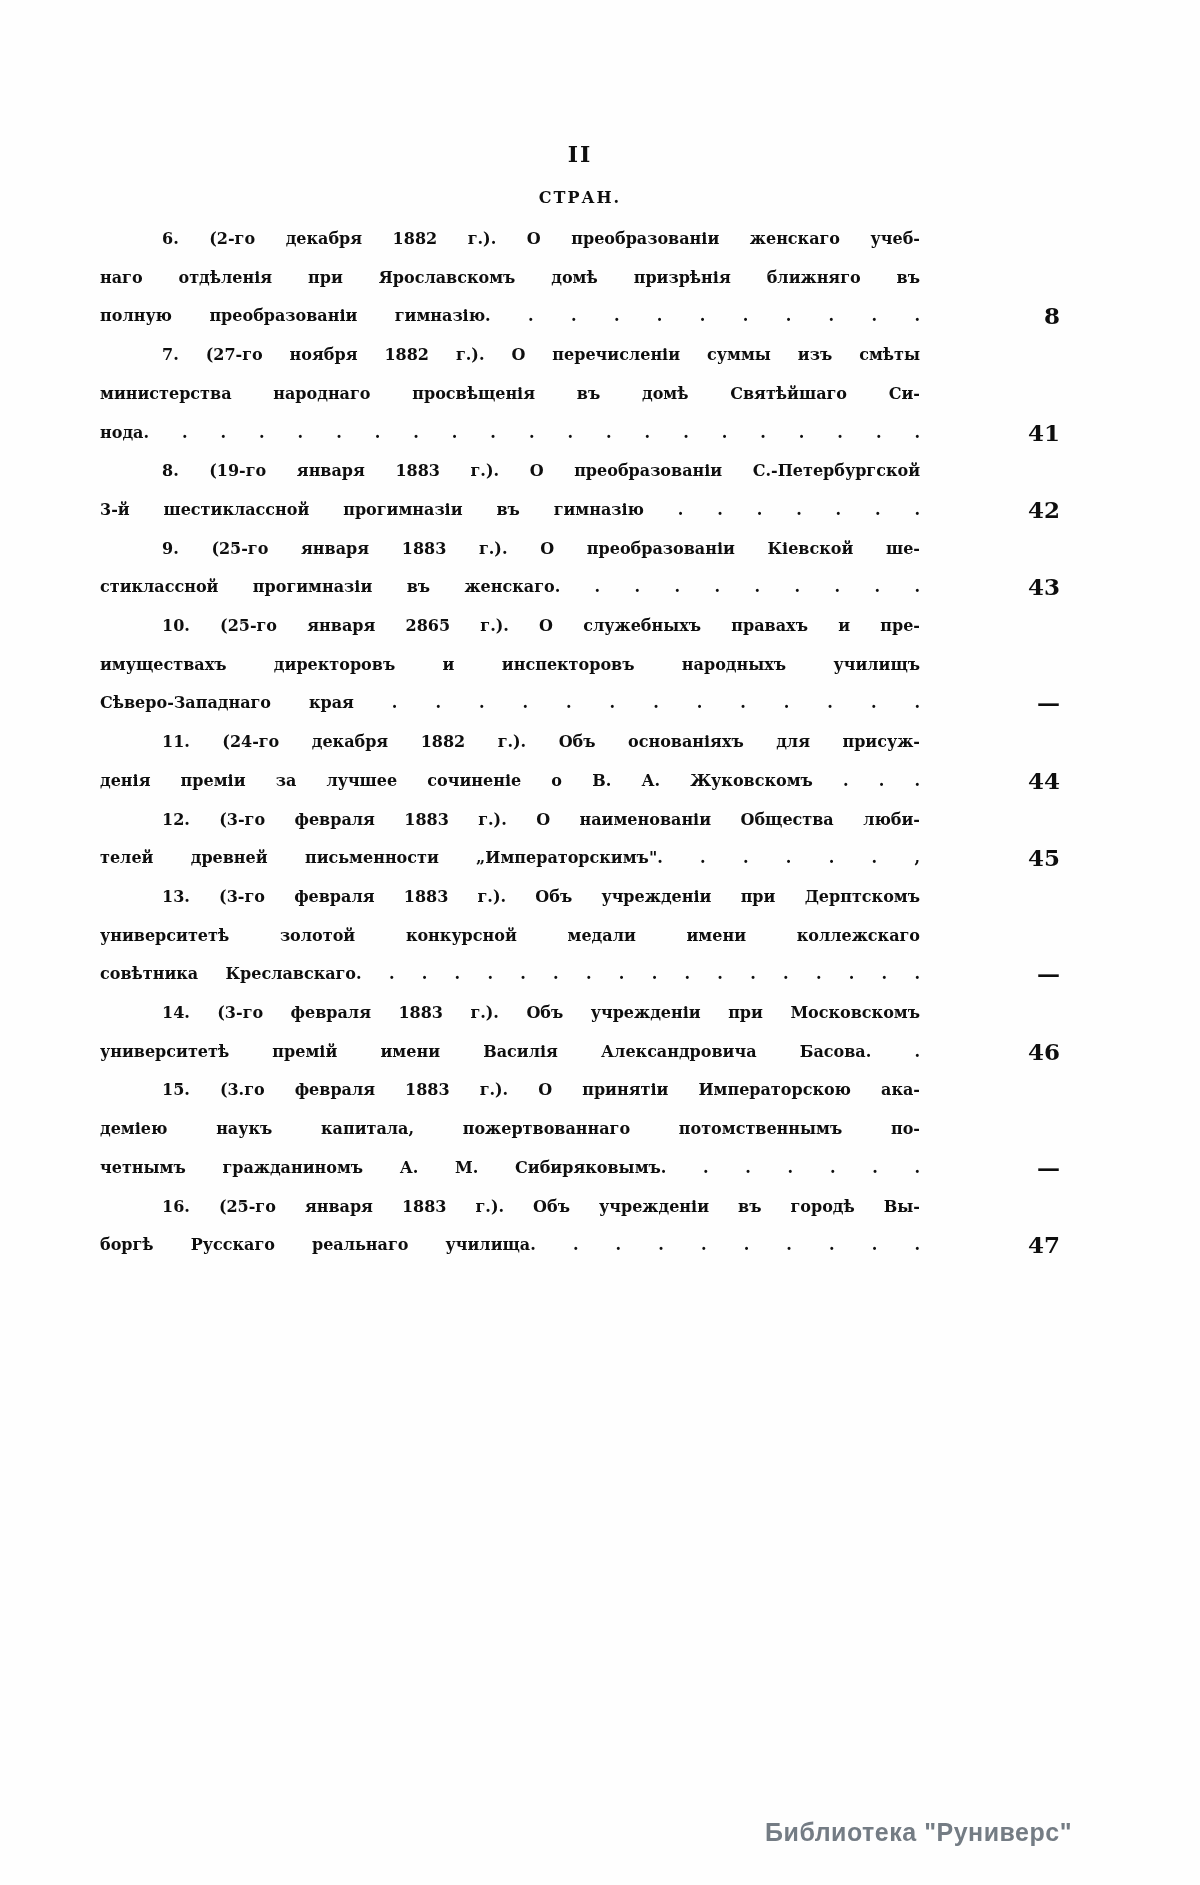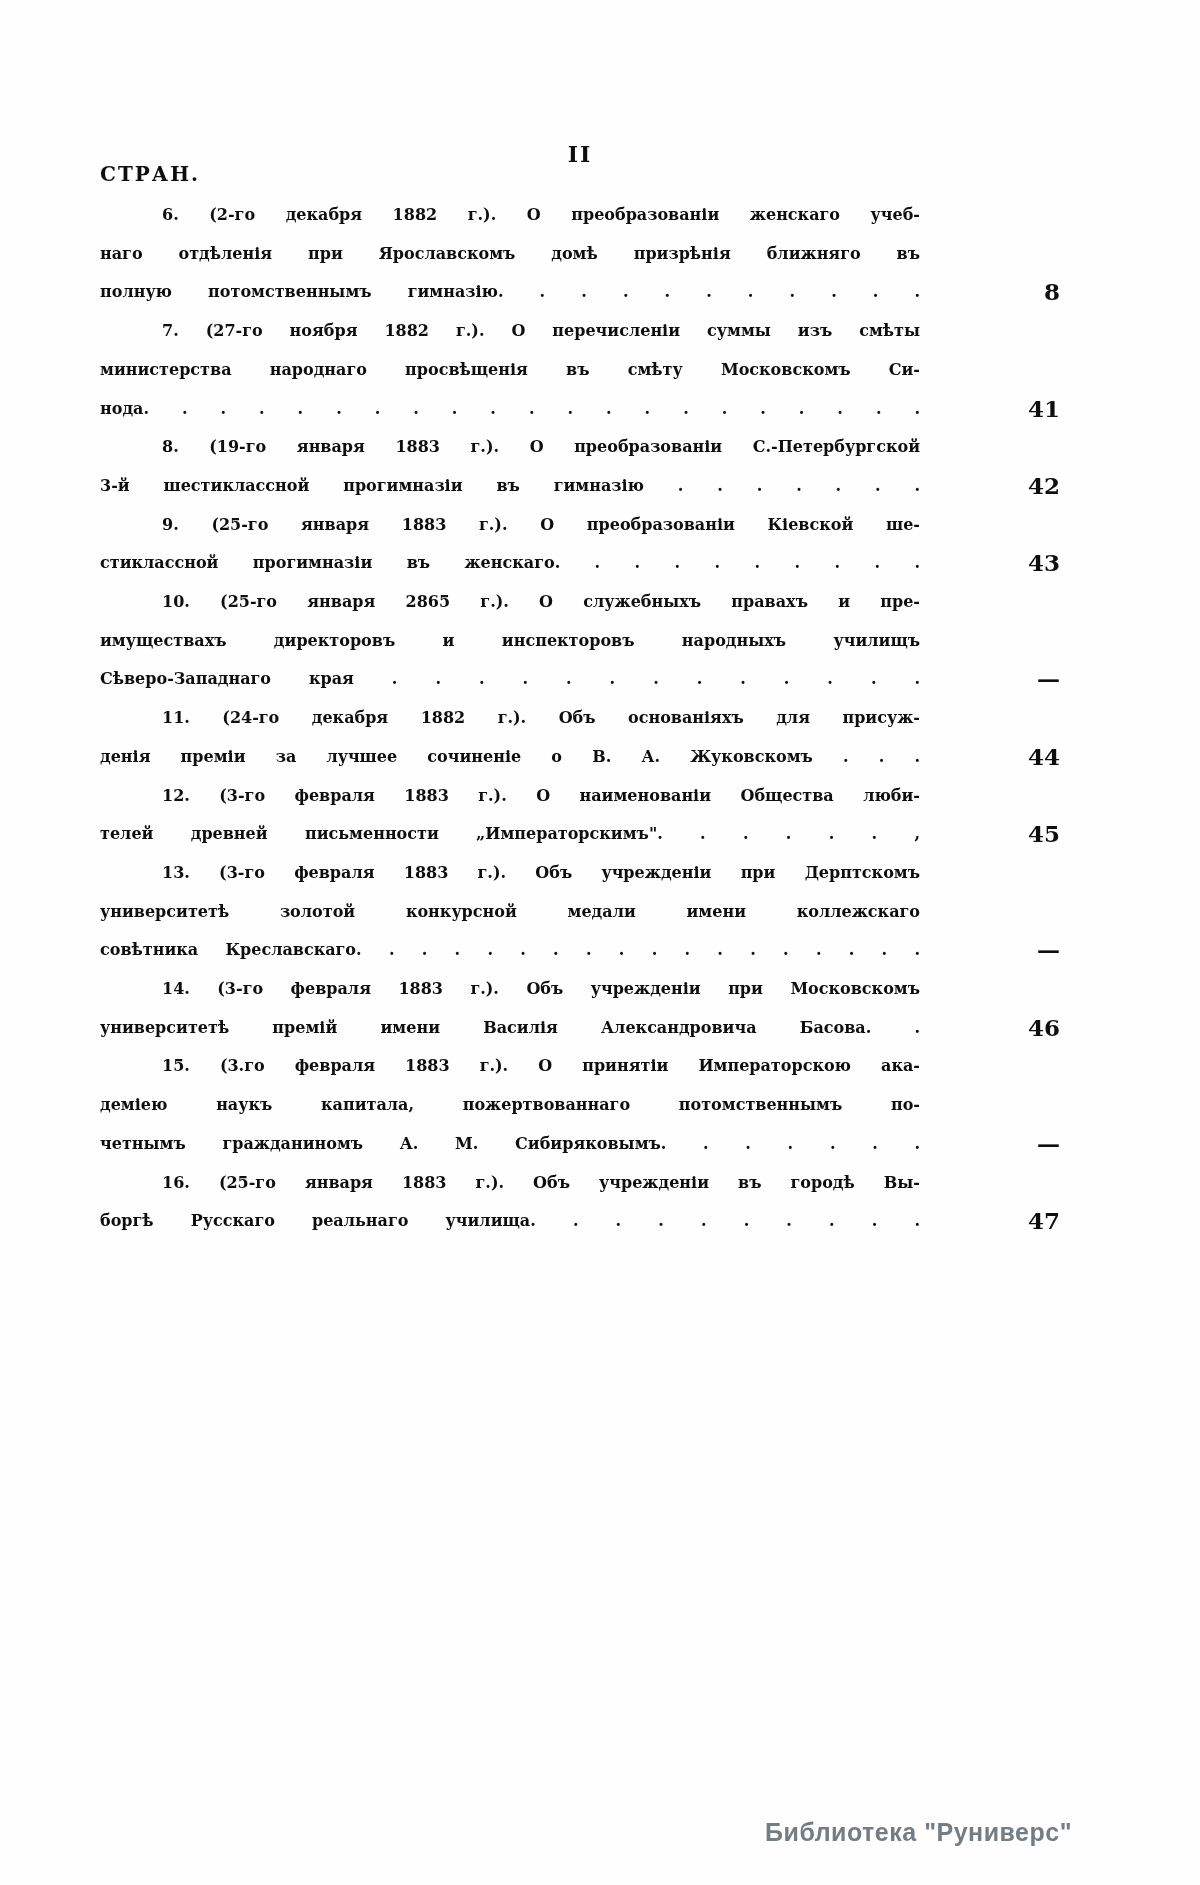--- a/index.html
+++ b/index.html
@@ -23,26 +23,26 @@
     width: 960px;
   }
   .folio {
     text-align: center;
     font-size: 22px;
     font-weight: bold;
     letter-spacing: 2px;
     line-height: 24px;
   }
   .col-header {
-    text-align: left;
-    font-size: 20px;
+    text-align: center;
+    font-size: 16px;
     font-weight: bold;
     letter-spacing: 2px;
     line-height: 16px;
-    margin-top: 0;
+    margin-top: 24px;
   }
   .toc {
     margin-top: 14px;
   }
   .entry {
     position: relative;
     width: 960px;
   }
   .entry .text {
     width: 820px;
@@ -85,28 +85,28 @@
 
 <div class="page">
   <div class="content">
     <div class="folio">II</div>
     <div class="col-header">СТРАН.</div>
     <div class="toc" id="toc">
         <div class="entry">
           <div class="text">
             <div class="line first">6. (2-го декабря 1882 г.). О преобразованіи женскаго учеб-</div>
             <div class="line">наго отдѣленія при Ярославскомъ домѣ призрѣнія ближняго въ</div>
-            <div class="line">полную потомственнымъ гимназію. . . . . . . . . . .</div>
+            <div class="line">полную преобразованіи гимназію. . . . . . . . . . .</div>
           </div>
           <span class="pagenum">8</span>
         </div>
         <div class="entry">
           <div class="text">
             <div class="line first">7. (27-го ноября 1882 г.). О перечисленіи суммы изъ смѣты</div>
-            <div class="line">министерства народнаго просвѣщенія въ смѣту Московскомъ Си-</div>
+            <div class="line">министерства народнаго просвѣщенія въ домѣ Святѣйшаго Си-</div>
             <div class="line">нода. . . . . . . . . . . . . . . . . . . . .</div>
           </div>
           <span class="pagenum">41</span>
         </div>
         <div class="entry">
           <div class="text">
             <div class="line first">8. (19-го января 1883 г.). О преобразованіи С.-Петербургской</div>
             <div class="line">3-й шестиклассной прогимназіи въ гимназію . . . . . . .</div>
           </div>
           <span class="pagenum">42</span>

